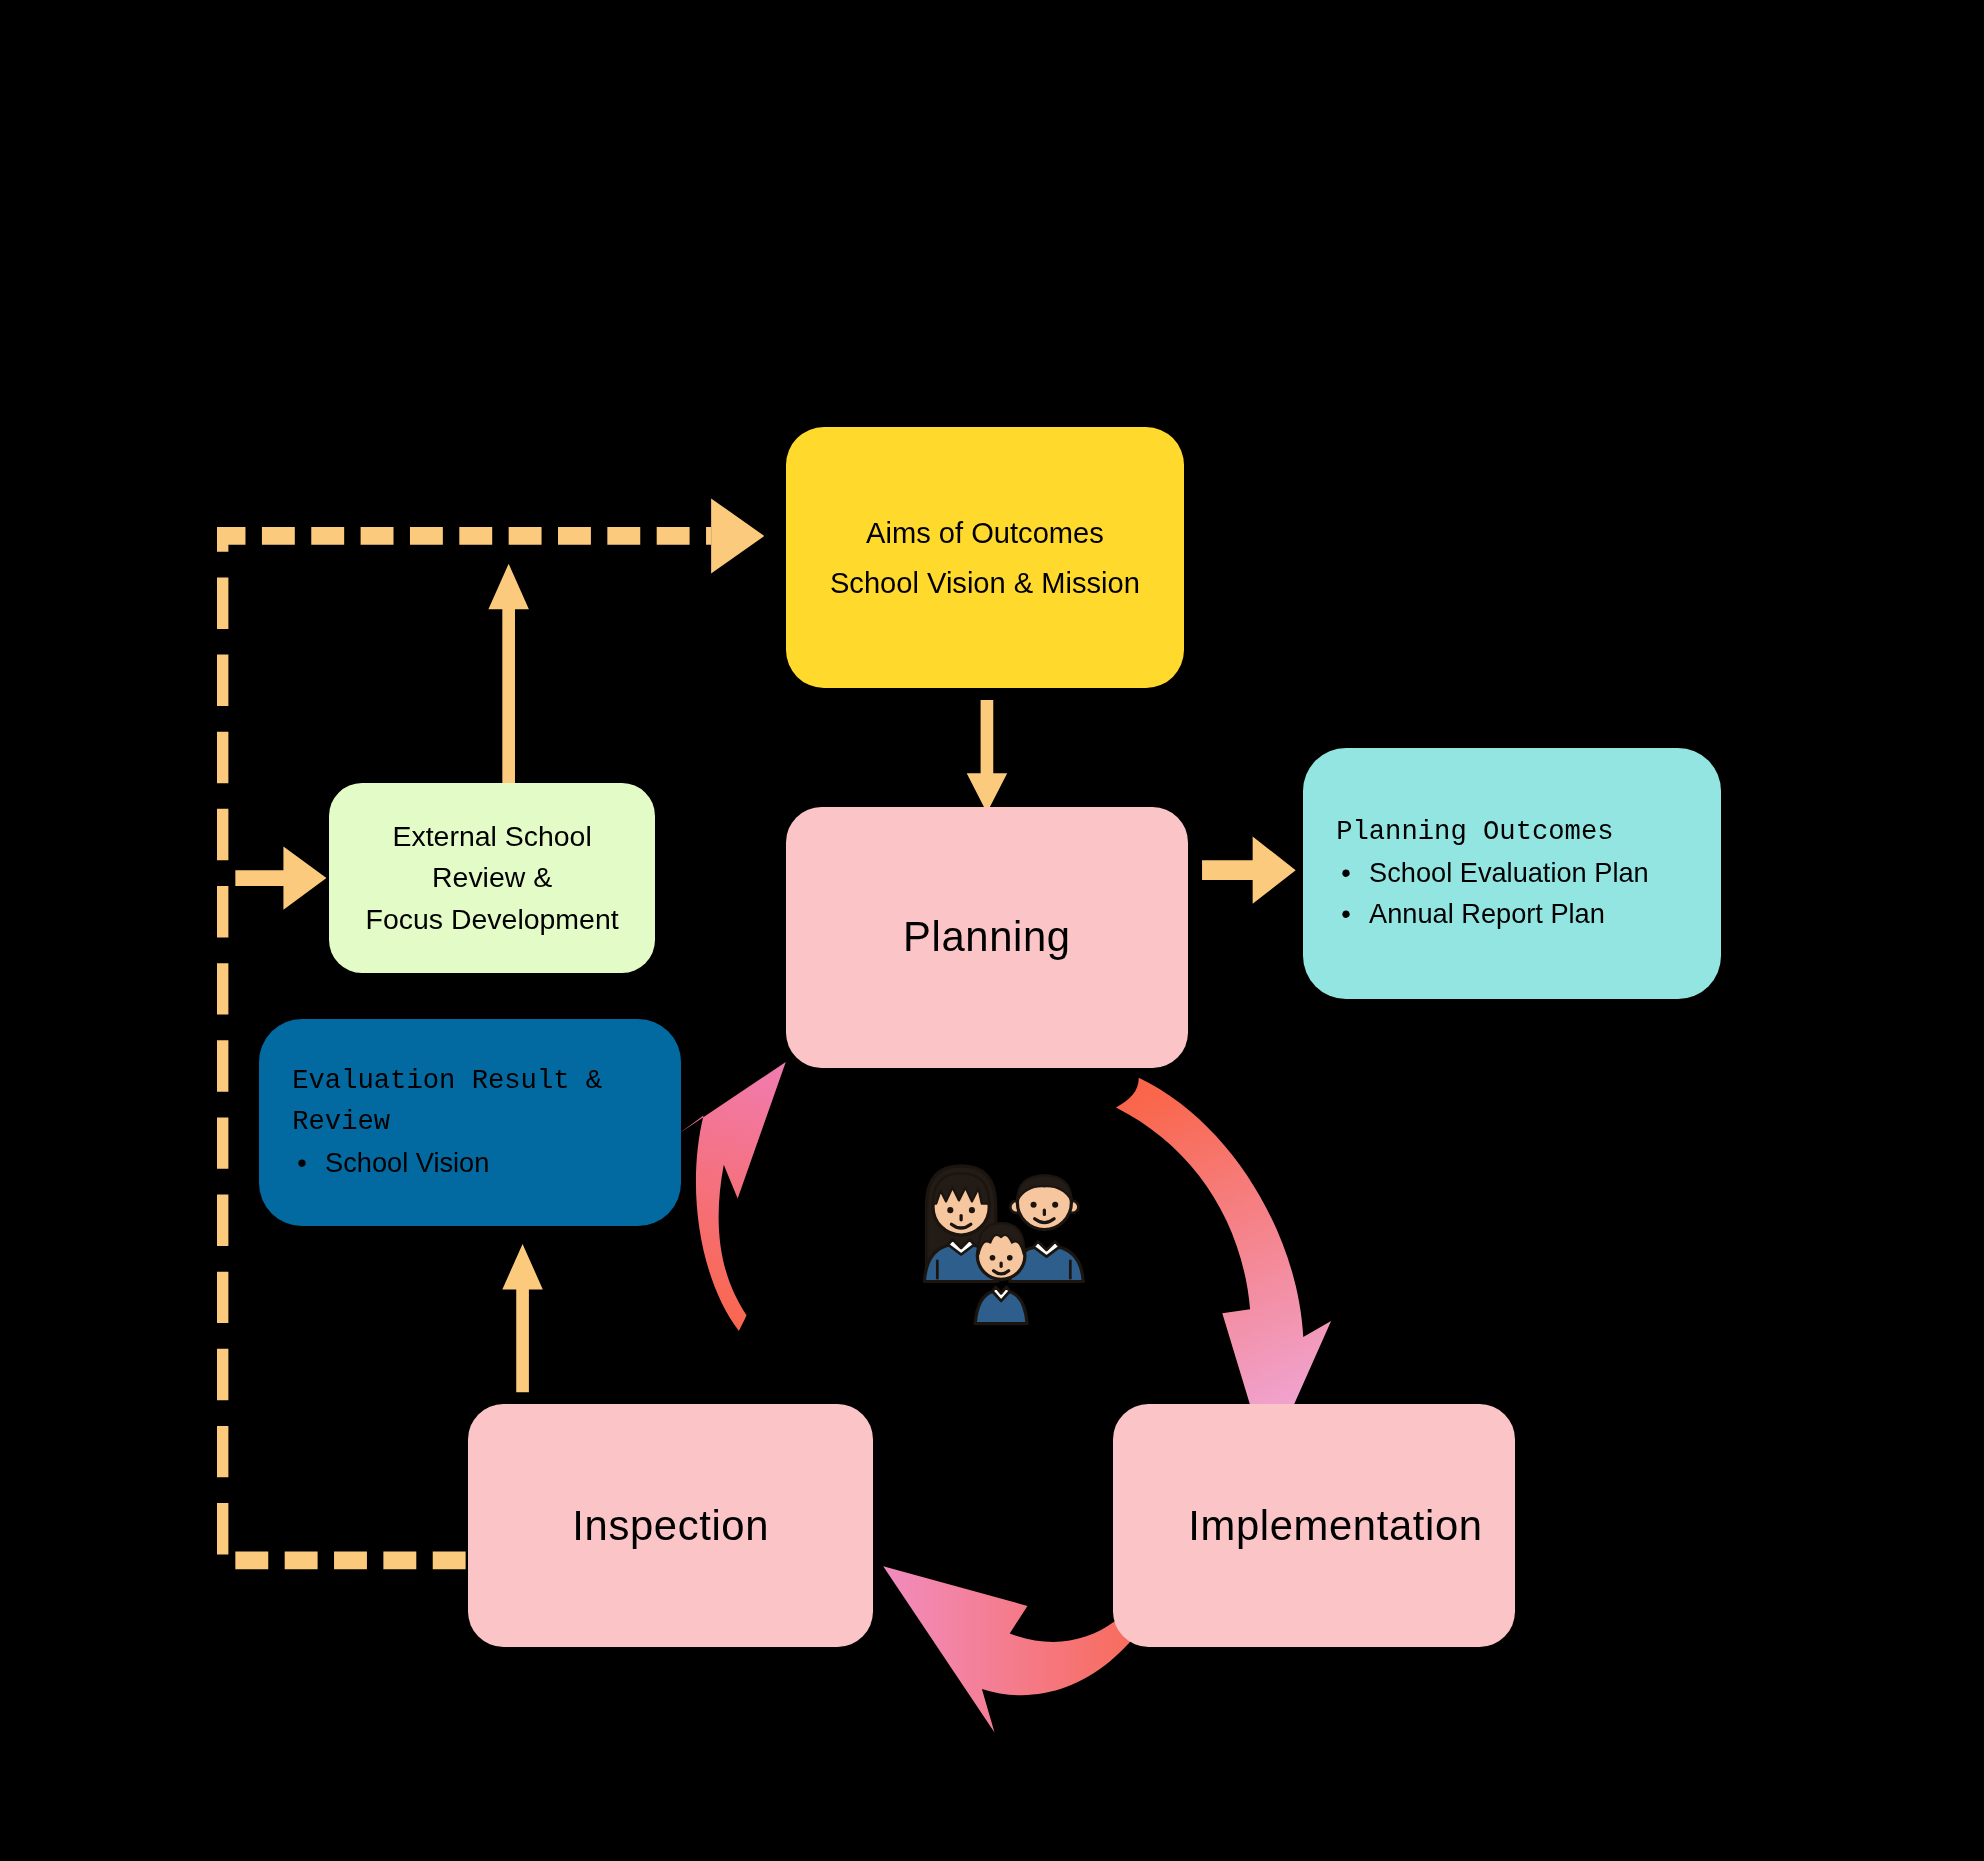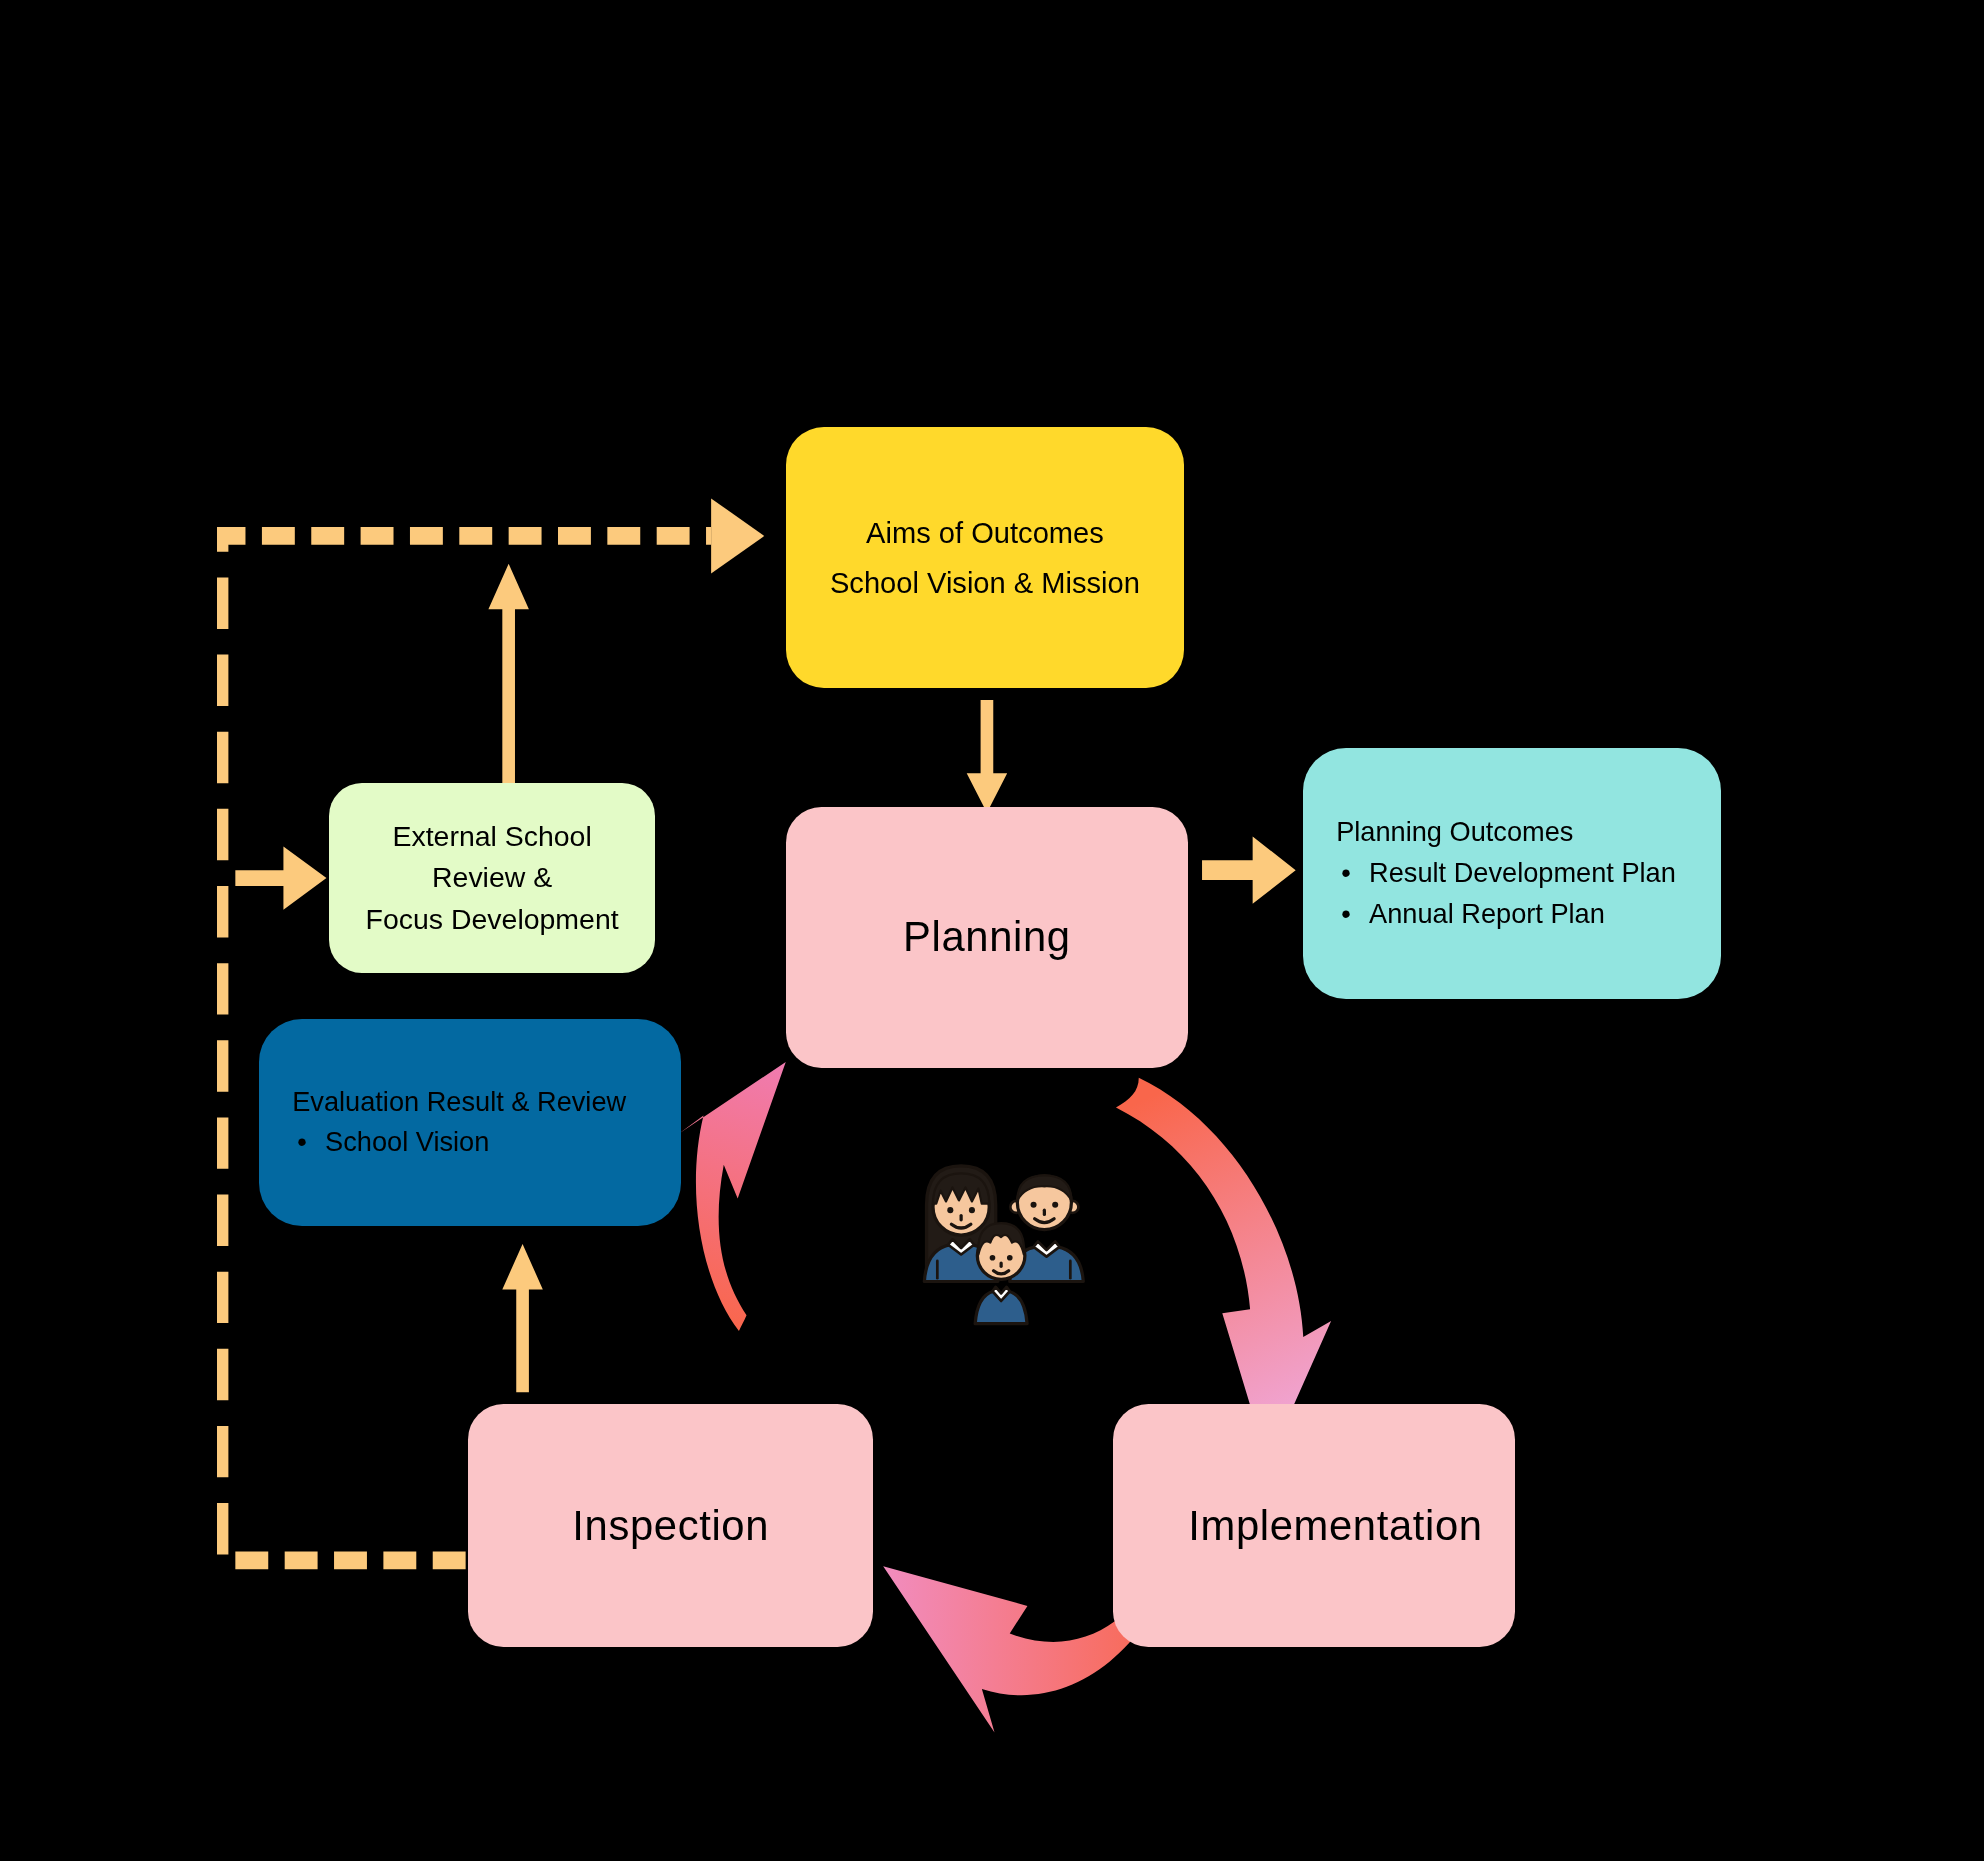--- a/index.html
+++ b/index.html
@@ -8,21 +8,21 @@
   body { font-family:"Liberation Sans", sans-serif; }
   .canvas { position:fixed; inset:0; }
   svg.overlay { position:absolute; inset:0; width:100%; height:100%; }
   .node { position:absolute; display:flex; flex-direction:column; align-items:center; justify-content:center;
           text-align:center; }
   .node .big { font-size:calc(var(--u)*33); font-weight:500; letter-spacing:calc(var(--u)*0.5); }
   .node .mid { font-size:calc(var(--u)*23); font-weight:500; line-height:1.72; }
   .node .mid3 { font-size:calc(var(--u)*22.5); font-weight:500; line-height:1.45; }
   .listbox { align-items:flex-start; justify-content:center; text-align:left;
              padding:calc(var(--u)*14) calc(var(--u)*26); }
-  .listbox .title { font-size:calc(var(--u)*21.5); font-weight:500; line-height:1.5; }
+  .listbox .title { font-size:calc(var(--u)*21.5); font-weight:500; line-height:1.5;font-family:Liberation Mono, monospace; }
   .listbox ul { list-style:none; }
   .listbox li { font-size:calc(var(--u)*21.5); font-weight:500; line-height:1.5;
                 position:relative; padding-left:calc(var(--u)*26); }
   .listbox li::before { content:"\2022"; position:absolute; left:calc(var(--u)*4); }
   .r-yellow { border-radius:calc(var(--u)*30); }
   .r-green  { border-radius:calc(var(--u)*26); }
   .r-pink   { border-radius:calc(var(--u)*28); }
   .r-teal   { border-radius:calc(var(--u)*34); }
   
   .n-aims     { left:39.60%; top:22.95%; width:20.09%; height:14.03%; }
@@ -97,21 +97,21 @@
     </div>
   </div>
 
   <div class="node n-planning r-pink" style="background-color: rgb(251, 197, 200);">
     <div class="big">Planning</div>
   </div>
 
   <div class="node listbox n-outcomes r-teal" style="background-color: rgb(146, 229, 224);">
     <div class="title">Planning Outcomes</div>
     <ul>
-      <li>Result Development Plan</li>
+      <li>School Evaluation Plan</li>
       <li>Annual Report Plan</li>
     </ul>
   </div>
 
   <div class="node listbox n-evresult r-teal" style="background-color: #0369a1;">
     <div class="title">Evaluation Result &amp; Review</div>
     <ul>
       <li>School Vision</li>
     </ul>
   </div>

